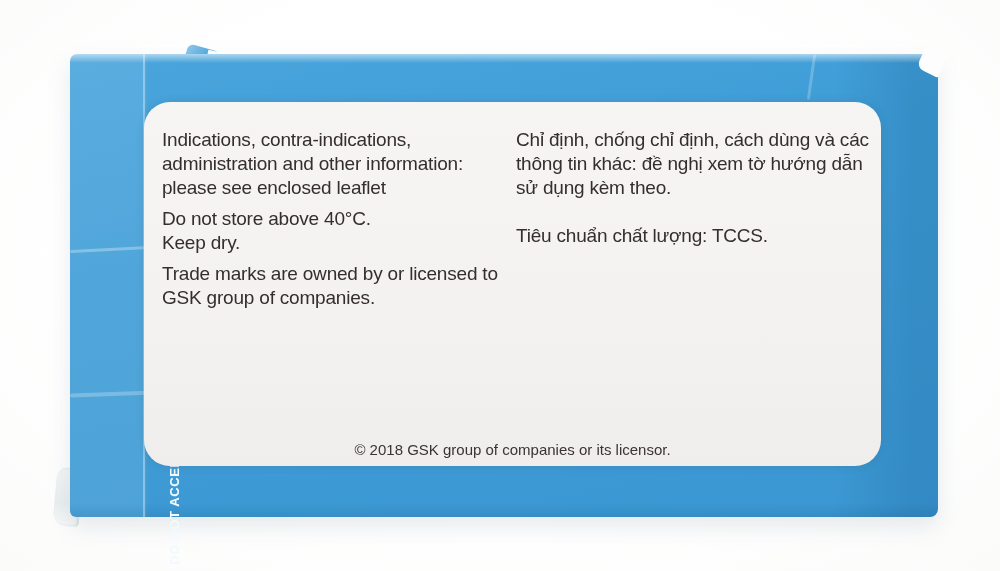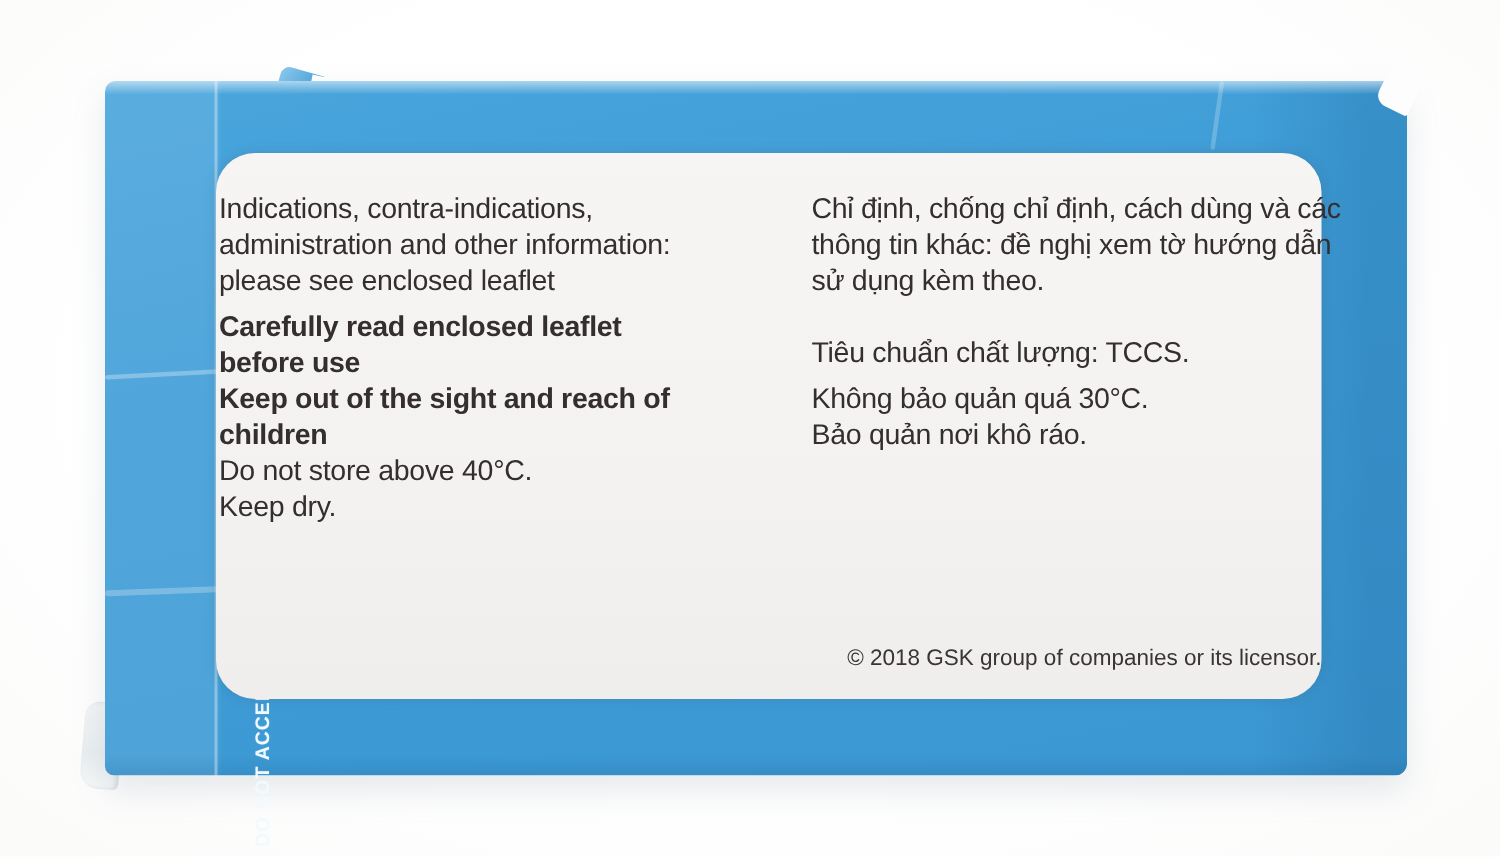--- a/index.html
+++ b/index.html
@@ -83,36 +83,36 @@
     border-radius:26px;
     background:linear-gradient(180deg,#f6f5f3 0%,#f3f2f0 60%,#efeeec 100%);
     box-shadow:0 0 7px rgba(70,100,125,.28);
     color:#342e2e;
   }
   .columns{
     display:flex;flex-direction:row;
     padding-top:26px;
   }
   .col{box-sizing:border-box;}
-  .col.en{flex:0 0 372px;padding-left:2px;}
-  .col.vi{flex:1 1 auto;padding-right:6px;margin-left:25px;}
+  .col.en{flex:0 0 372px;padding-left:18px;}
+  .col.vi{flex:1 1 auto;padding-right:6px;}
   .col p{
     margin:0;
     font-size:19px;line-height:24px;
     letter-spacing:-0.2px;
     white-space:pre;
   }
   .col p.info{margin-bottom:7px;}
   .col p.warn{font-weight:700;margin-bottom:0;}
   .col p.spec{margin-bottom:7px;}
   .col.vi p.spec{margin-top:24px;}
   .col p.storage{margin-bottom:7px;}
   .copyright{
-    position:absolute;left:0;right:0;bottom:18px;
-    text-align:right;
+    position:absolute;left:0;right:0;bottom:7px;
+    text-align:center;
     font-size:15px;line-height:18px;color:#3a3434;
     letter-spacing:0;
   }
 </style>
 </head>
 <body>
 
 <div class="scene">
 
   <div class="flap-topleft"></div>
@@ -130,34 +130,30 @@
       <span class="seam-divider"></span>
       <span>IF SECURITY SEAL IS MISSING OR BROKEN</span>
     </div>
 
     <div class="panel">
       <div class="columns">
         <div class="col en">
           <p class="info">Indications, contra-indications,
 administration and other information:
 please see enclosed leaflet</p>
-          <p class="warn">Carefully read enclosed leaflet
-before use
-Keep out of the sight and reach of
-children</p>
           <p class="storage">Do not store above 40°C.
 Keep dry.</p>
+          <p class="trademark">Trade marks are owned by or licensed to
+GSK group of companies.</p>
         </div>
         <div class="col vi">
           <p class="info">Chỉ định, chống chỉ định, cách dùng và các
 thông tin khác: đề nghị xem tờ hướng dẫn
 sử dụng kèm theo.</p>
           <p class="spec">Tiêu chuẩn chất lượng: TCCS.</p>
-          <p class="storage">Không bảo quản quá 30°C.
-Bảo quản nơi khô ráo.</p>
         </div>
       </div>
       <div class="copyright">© 2018 GSK group of companies or its licensor.</div>
     </div>
   </div>
 
   <div class="notch-topright"></div>
 </div>
 
 </body></html>

